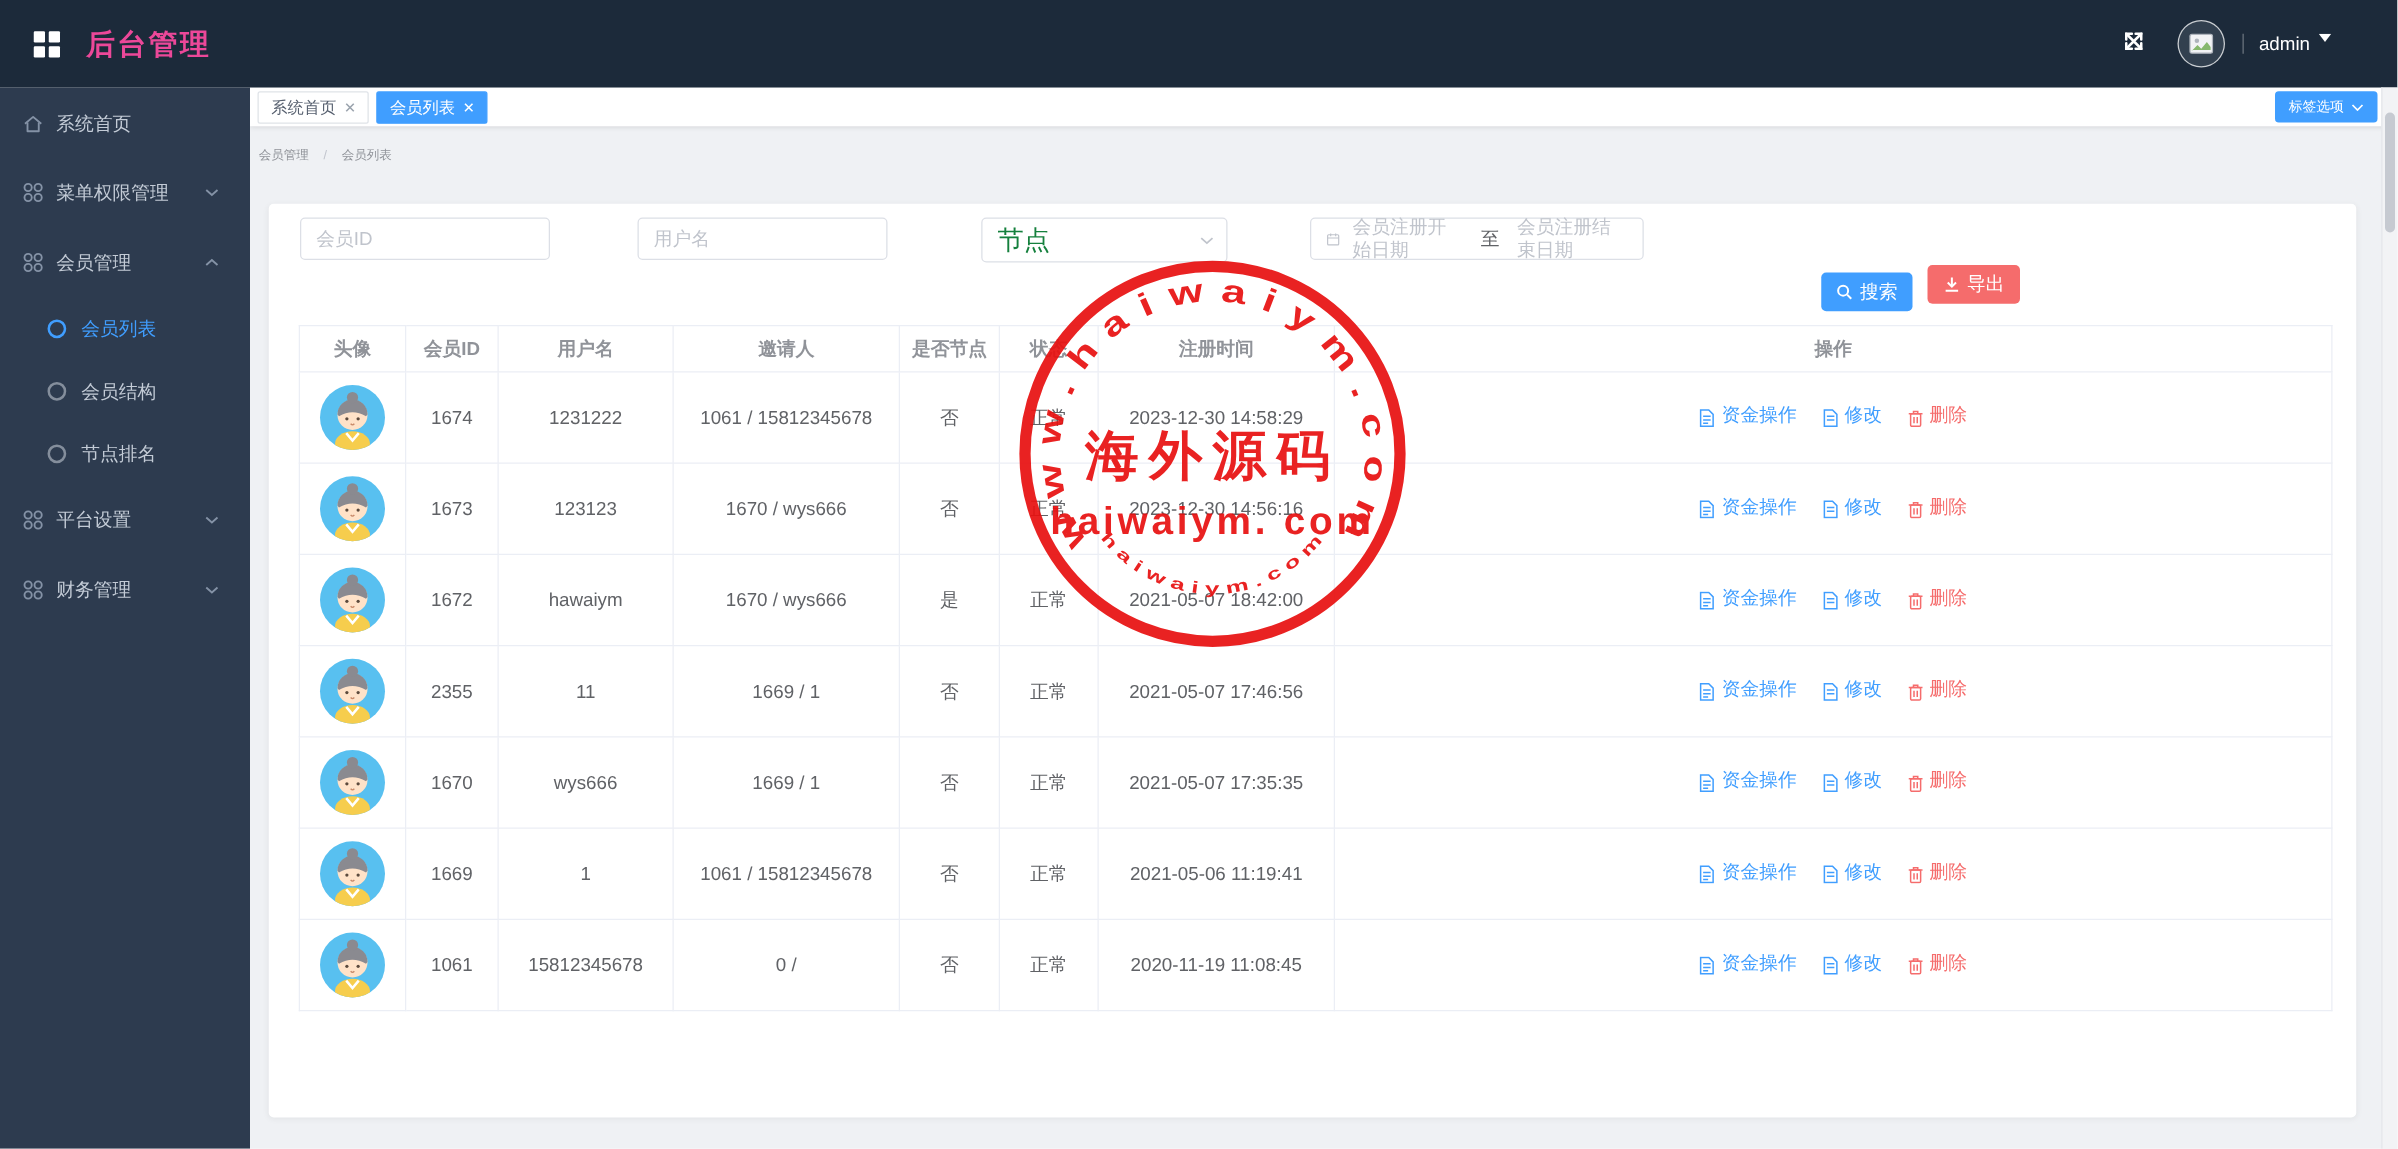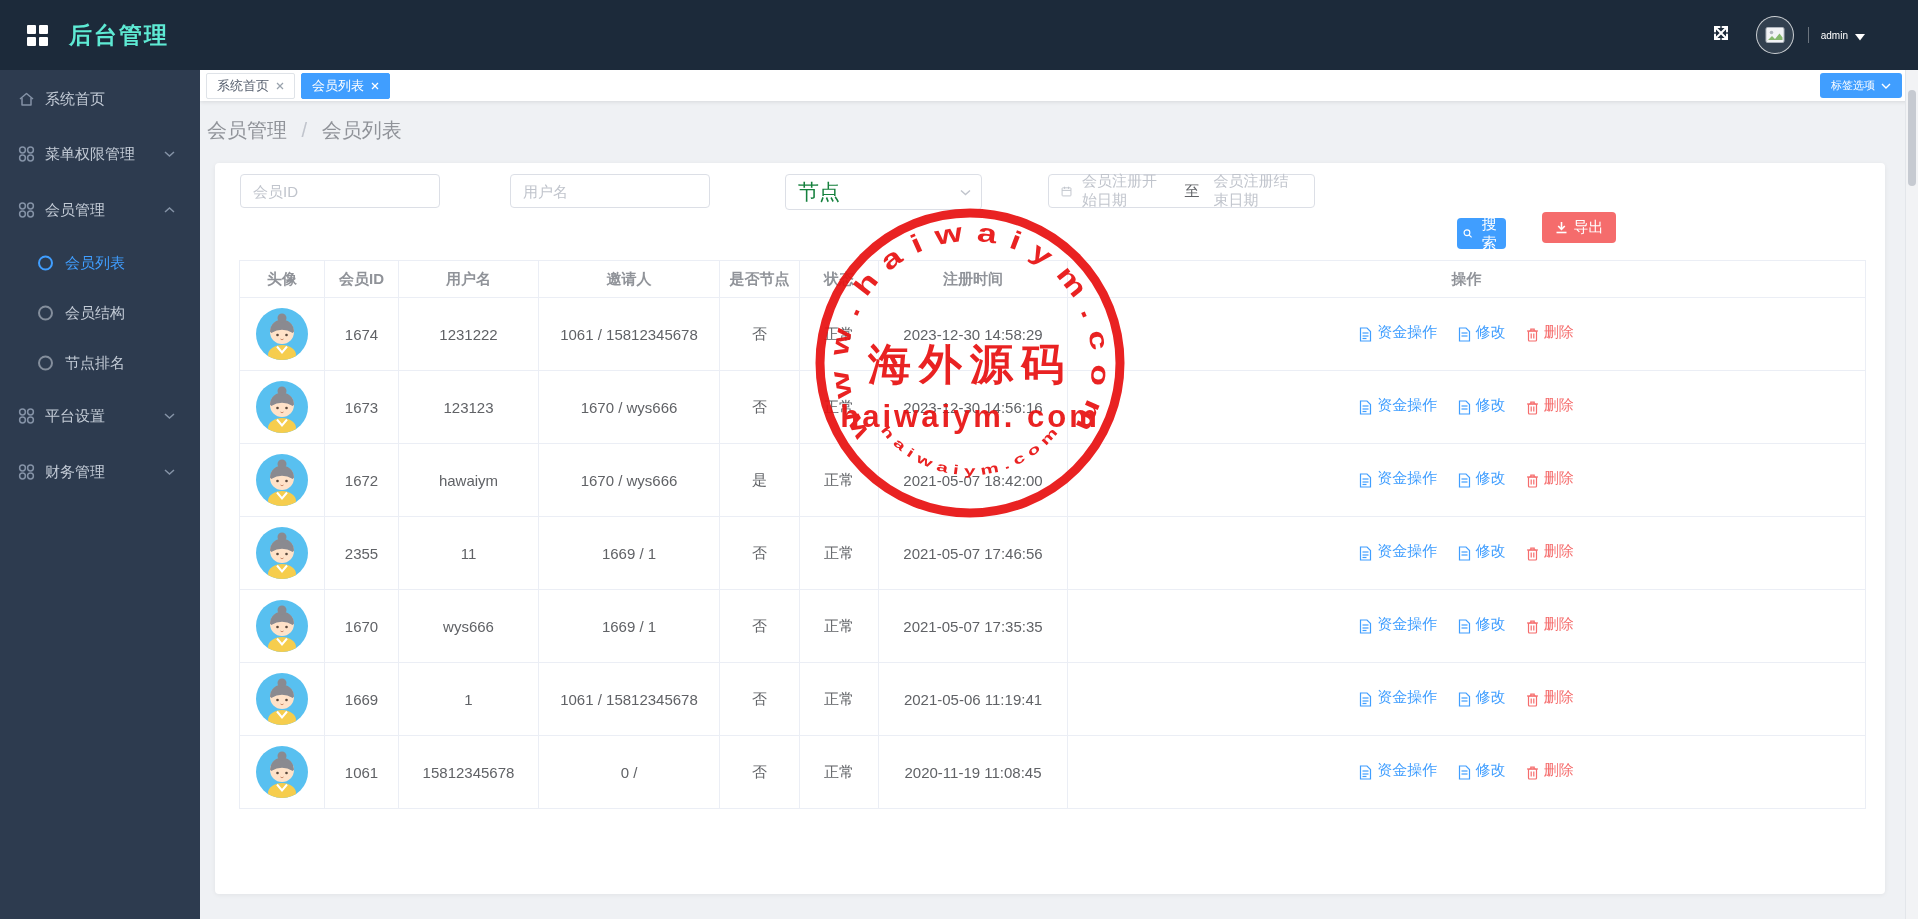--- a/index.html
+++ b/index.html
@@ -5,26 +5,26 @@
   html,body{margin:0;padding:0}
   body{
     width:1918px;height:919px;position:relative;overflow:hidden;
     background:#eff1f4;
     font-family:"Liberation Sans","DejaVu Sans",sans-serif;
     -webkit-font-smoothing:antialiased;
   }
   
   .hdr{position:absolute;left:0;top:0;width:1918px;height:70px;background:#1c2a3a;z-index:40;display:flex;align-items:center}
   .logo{margin-left:26px;display:flex;align-items:center}
-  .app-title{color:#5eead4;font-size:23px;font-weight:bold;margin-left:20px;letter-spacing:2px}
+  .app-title{color:#ec4899;font-size:23px;font-weight:bold;margin-left:20px;letter-spacing:2px}
   .hdr-right{position:absolute;right:53px;top:0;height:70px;display:flex;align-items:center}
   .fs-ico{cursor:pointer}
   .avatar{width:36px;height:36px;border-radius:50%;margin-left:24px;background:#32404f;border:1px solid rgba(255,255,255,.75);display:flex;align-items:center;justify-content:center;overflow:hidden;cursor:pointer}
   .hdr-divider{width:1px;height:16px;background:rgba(255,255,255,.35);margin:0 12px 0 14px}
-  .hdr-user{color:#ffffff;font-size:10px;cursor:pointer;display:flex;align-items:flex-end}
+  .hdr-user{color:#ffffff;font-size:15px;cursor:pointer;display:flex;align-items:flex-start}
   .hdr-user svg{margin-left:7px}
   
   .sb{position:absolute;left:0;top:70px;width:200px;height:849px;background:#2d3b4f;z-index:30}
   .sb-item{position:absolute;left:0;width:200px;height:44px;display:flex;align-items:center;cursor:pointer}
   .sb-ico{position:absolute;left:18px;top:50%;transform:translateY(-50%);display:flex}
   .sb-label{position:absolute;left:45px;font-size:15px;color:#c3cbd6;white-space:nowrap}
   .sb-chev{position:absolute;left:164px;top:50%;transform:translateY(-50%);display:flex}
   .sb-sub .sb-circle{position:absolute;left:38px;top:50%;transform:translateY(-50%);width:15px;height:15px;border-radius:50%;border:2px solid #848e9c;box-sizing:border-box}
   .sb-sub .sb-label{left:65px}
   .sb-sub.active .sb-circle{border-color:#409eff}
@@ -32,21 +32,21 @@
   
   .tabbar{position:absolute;left:200px;top:70px;width:1718px;height:31px;background:#ffffff;box-shadow:0 1px 4px rgba(0,0,0,.10);z-index:20;display:flex;align-items:center}
   .tab{height:24px;display:inline-flex;align-items:center;padding:0 10px;font-size:13px;border-radius:2px;margin-left:6px;cursor:pointer;white-space:nowrap}
   .tab.plain{background:#ffffff;border:1px solid #dfe3e8;color:#57606f}
   .tab.plain .tab-x line{stroke:#9aa3ad}
   .tab.active{background:#409eff;border:1px solid #409eff;color:#ffffff}
   .tab .tab-x{margin-left:7px;display:flex}
   .tab-options{position:absolute;right:16px;top:3px;height:25px;display:inline-flex;align-items:center;background:#409eff;color:#fff;font-size:11px;padding:0 11px;border-radius:3px;cursor:pointer}
   .tab-options svg{margin-left:6px}
   
-  .crumbs{position:absolute;left:207px;top:117px;font-size:20px;color:#909399;z-index:5}
+  .crumbs{position:absolute;left:207px;top:117px;font-size:10px;color:#909399;z-index:5}
   .crumbs .sep{margin:0 9px;color:#c0c4cc}
   .crumbs .c1{cursor:pointer}
   
   .card{position:absolute;left:215px;top:163px;width:1670px;height:731px;background:#ffffff;border-radius:4px;box-shadow:0 1px 5px rgba(0,0,0,.06);z-index:5}
   .f-input{position:absolute;height:34px;border:1px solid #dcdfe6;border-radius:4px;box-sizing:border-box;font-size:15px;color:#606266;padding:0 12px;outline:none;background:#fff;font-family:inherit}
   .f-input::placeholder{color:#c0c4cc}
   .f-select{position:absolute;height:36px;border:1px solid #dcdfe6;border-radius:4px;box-sizing:border-box;background:#fff;display:flex;align-items:center;padding:0 12px;font-size:21px;color:#15803d;cursor:pointer}
   .f-select .chev{position:absolute;right:10px;display:flex}
   .f-date{position:absolute;height:34px;border:1px solid #dcdfe6;border-radius:4px;box-sizing:border-box;background:#fff;display:flex;align-items:center;padding:0 12px;font-size:15px;cursor:pointer}
   .f-date .ph{color:#c0c4cc;margin:0 14px 0 10px}
@@ -267,21 +267,21 @@
         <rect x="1.5" y="2.5" width="12" height="11" rx="1"></rect>
         <line x1="1.5" y1="6" x2="13.5" y2="6"></line>
         <line x1="4.8" y1="1" x2="4.8" y2="4"></line>
         <line x1="10.2" y1="1" x2="10.2" y2="4"></line>
       </svg>
     <span class="ph">会员注册开始日期</span>
     <span class="zhi">至</span>
     <span class="ph2">会员注册结束日期</span>
   </div>
 
-  <button class="btn btn-search" style="left:1242px;top:55px;width:49px">
+  <button class="btn btn-search" style="left:1242px;top:55px;width:73px">
     <svg width="13" height="13" viewBox="0 0 13 13" fill="none" stroke="#ffffff" stroke-width="1.6">
         <circle cx="5.5" cy="5.5" r="4"></circle>
         <line x1="8.7" y1="8.7" x2="12" y2="12"></line>
       </svg>
     <span>搜索</span>
   </button>
   <button class="btn btn-export" style="left:1327px;top:49px;width:74px">
     <svg width="13" height="13" viewBox="0 0 13 13" fill="none" stroke="#ffffff" stroke-width="1.6">
         <line x1="6.5" y1="1" x2="6.5" y2="8"></line>
         <polyline points="3.2,5 6.5,8.3 9.8,5"></polyline>

